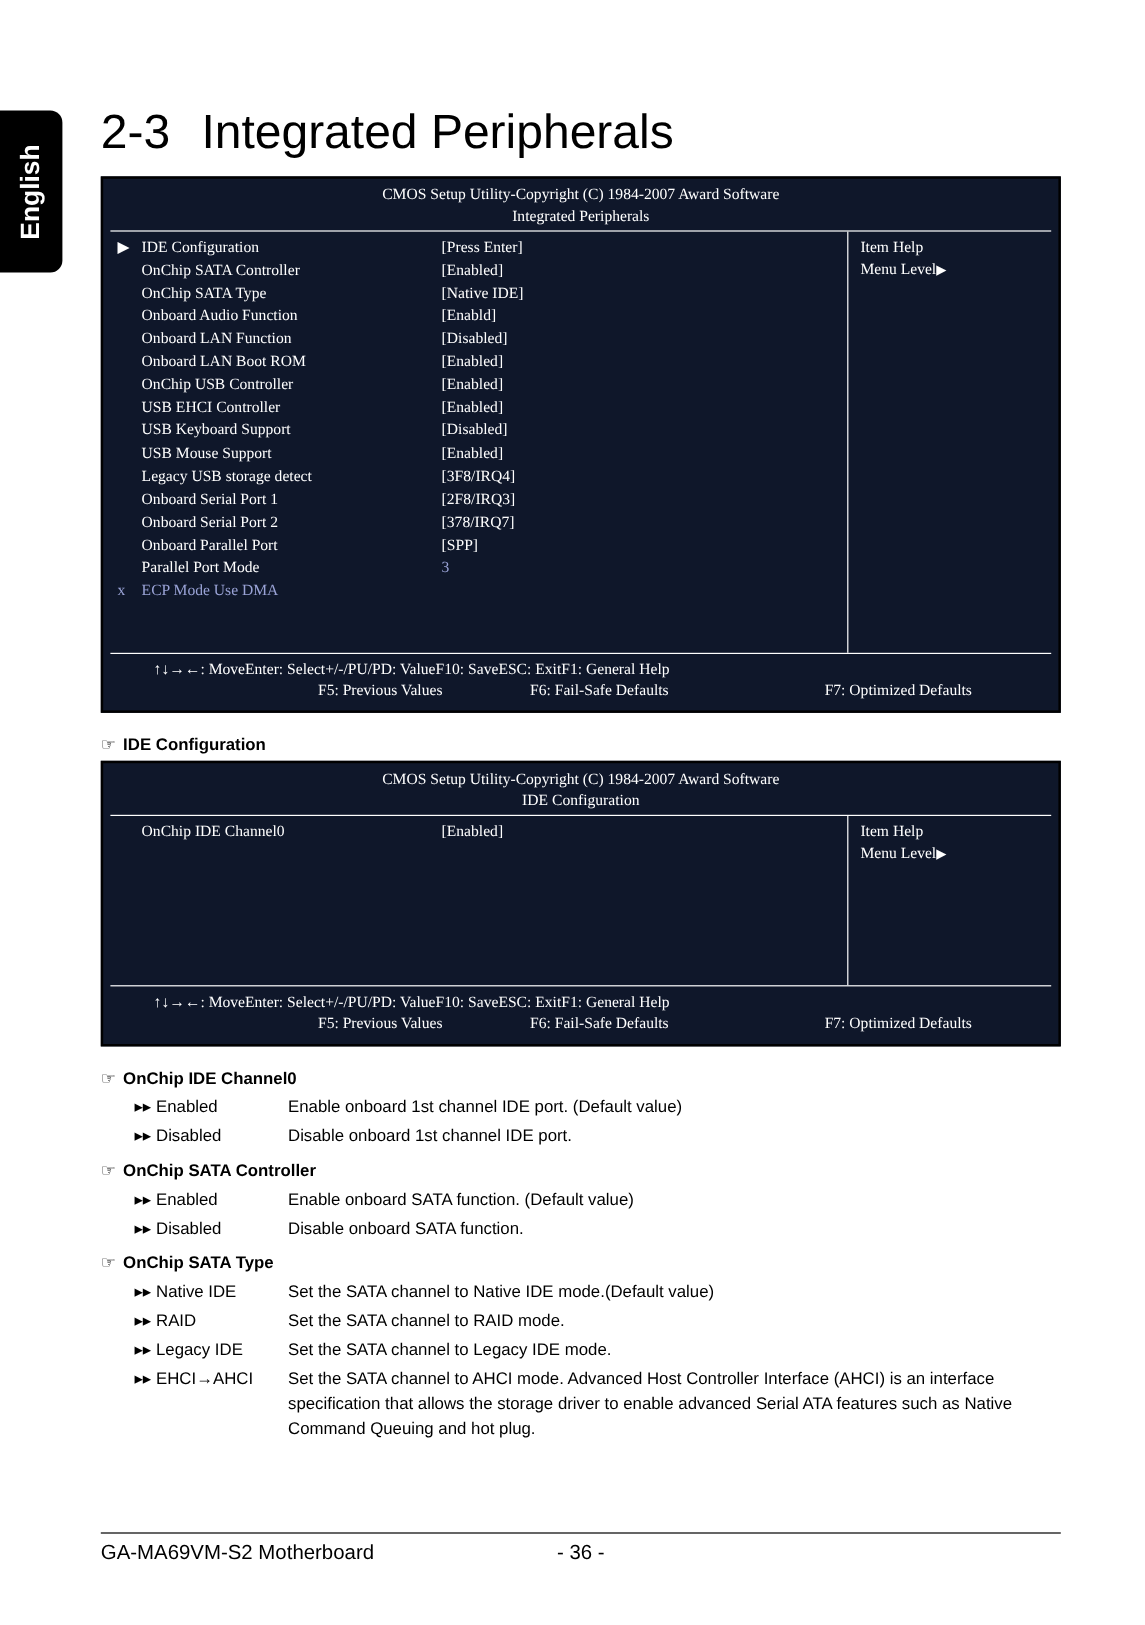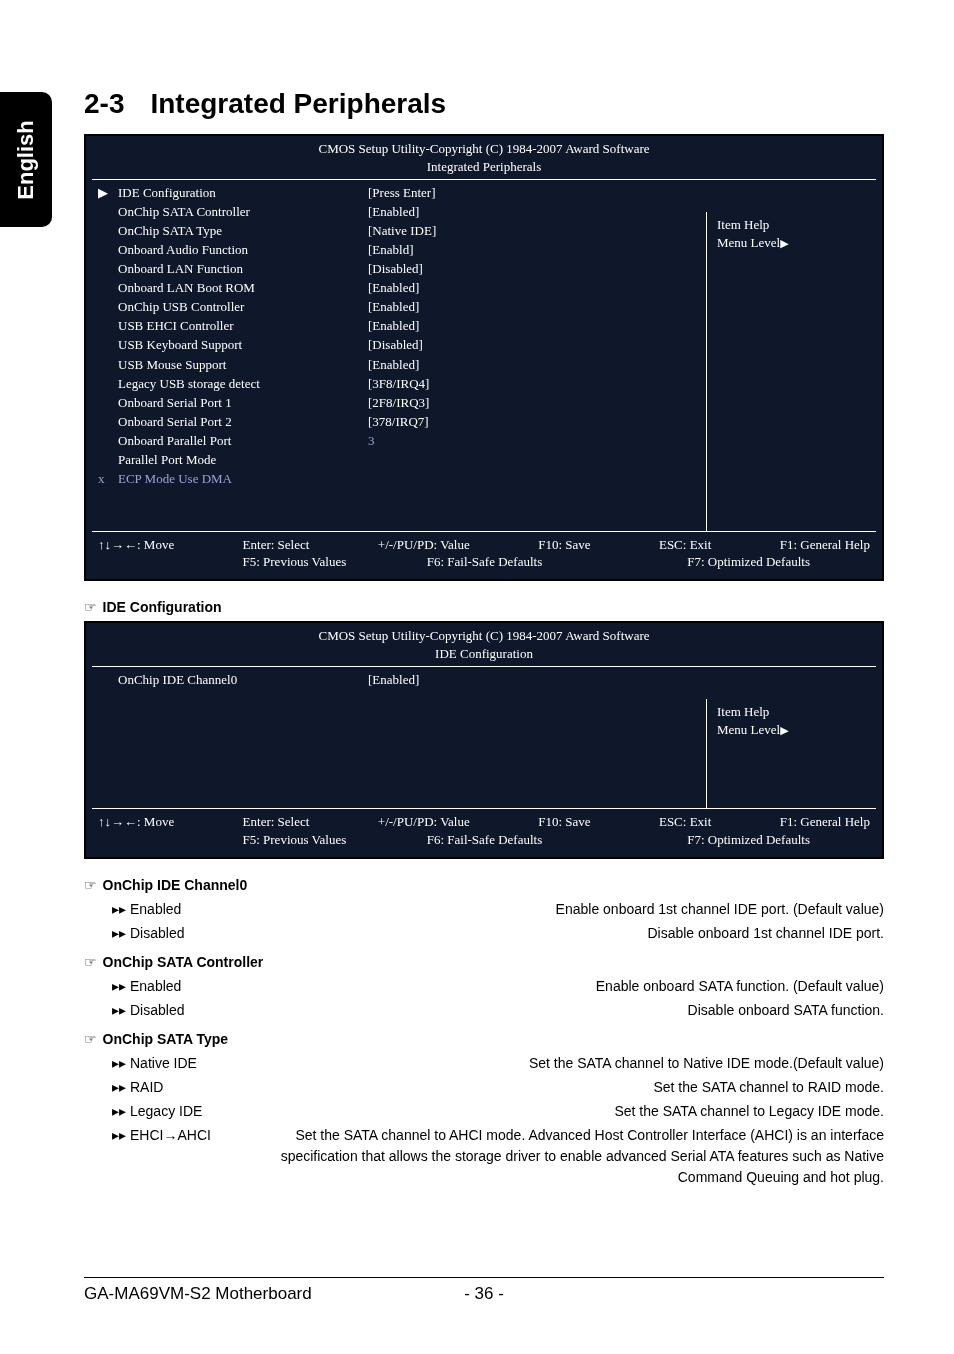--- a/index.html
+++ b/index.html
@@ -33,22 +33,22 @@
     white-space: nowrap;
     font-family: Arial, sans-serif;
   }
   .content {
     position: absolute;
     left: 84px;
     top: 88px;
     width: 800px;
   }
   h1.section-title {
-    font-size: 28px;
-    font-weight: bold;
+    font-size: 40px;
+    font-weight: normal;
     margin-bottom: 14px;
   }
   h1.section-title .num { margin-right: 26px; }
 
   .bios-box {
     border: 2px solid #000;
     background: #0f172a;
     color: #fff;
     font-family: "Times New Roman", serif;
     font-size: 13px;
@@ -78,28 +78,28 @@
   }
   .bios-values {
     flex: 1;
     text-align: left;
     padding-left: 40px;
   }
   .bios-side {
     width: 170px;
     border-left: 1px solid #fff;
     padding: 4px 10px;
-    margin-top: 32px;
   }
   .bios-main .row { margin-bottom: 1.5px; white-space: nowrap; }
   .bios-footer {
     padding: 4px 6px;
     display: flex;
-    justify-content: space-between;
+    justify-content: flex-start;
     flex-wrap: wrap;
+    margin-left: 30px;
   }
   .bios-footer span { white-space: nowrap; }
   .dim { color: #9aa3d6; }
 
   .hand { font-family: Arial, sans-serif; margin-right: 6px; }
 
   .opt-heading {
     font-weight: bold;
     margin: 10px 0 6px 0;
     display: flex;
@@ -108,21 +108,21 @@
   .opt-heading .hand { font-weight: normal; }
   .opt-list { margin-left: 28px; margin-bottom: 8px; }
   .opt-row {
     display: flex;
     align-items: flex-start;
     margin-bottom: 3px;
     line-height: 1.5;
   }
   .opt-row .arrow { width: 18px; flex-shrink: 0; }
   .opt-row .name { width: 110px; flex-shrink: 0; }
-  .opt-row .desc { flex: 1; text-align: right; }
+  .opt-row .desc { flex: 1; }
 
   .footer {
     position: absolute;
     left: 84px;
     bottom: 50px;
     width: 800px;
     border-top: 1px solid #000;
     padding-top: 6px;
     display: flex;
     font-size: 17px;
@@ -200,20 +200,21 @@
             <div class="row">[Enabld]</div>
             <div class="row">[Disabled]</div>
             <div class="row">[Enabled]</div>
             <div class="row">[Enabled]</div>
             <div class="row">[Enabled]</div>
             <div class="row">[Disabled]</div>
             <div class="row">[Enabled]</div>
             <div class="row">[3F8/IRQ4]</div>
             <div class="row">[2F8/IRQ3]</div>
             <div class="row">[378/IRQ7]</div>
+            <div class="row">[SPP]</div>
             <div class="row dim">3</div>
             <div class="row">&nbsp;</div>
             <div class="row">&nbsp;</div>
           </div>
       </div>
       <div class="bios-side">
         <div>Item Help</div>
         <div>
           <span>Menu Level</span><span class="tri">▶</span>
         </div>

